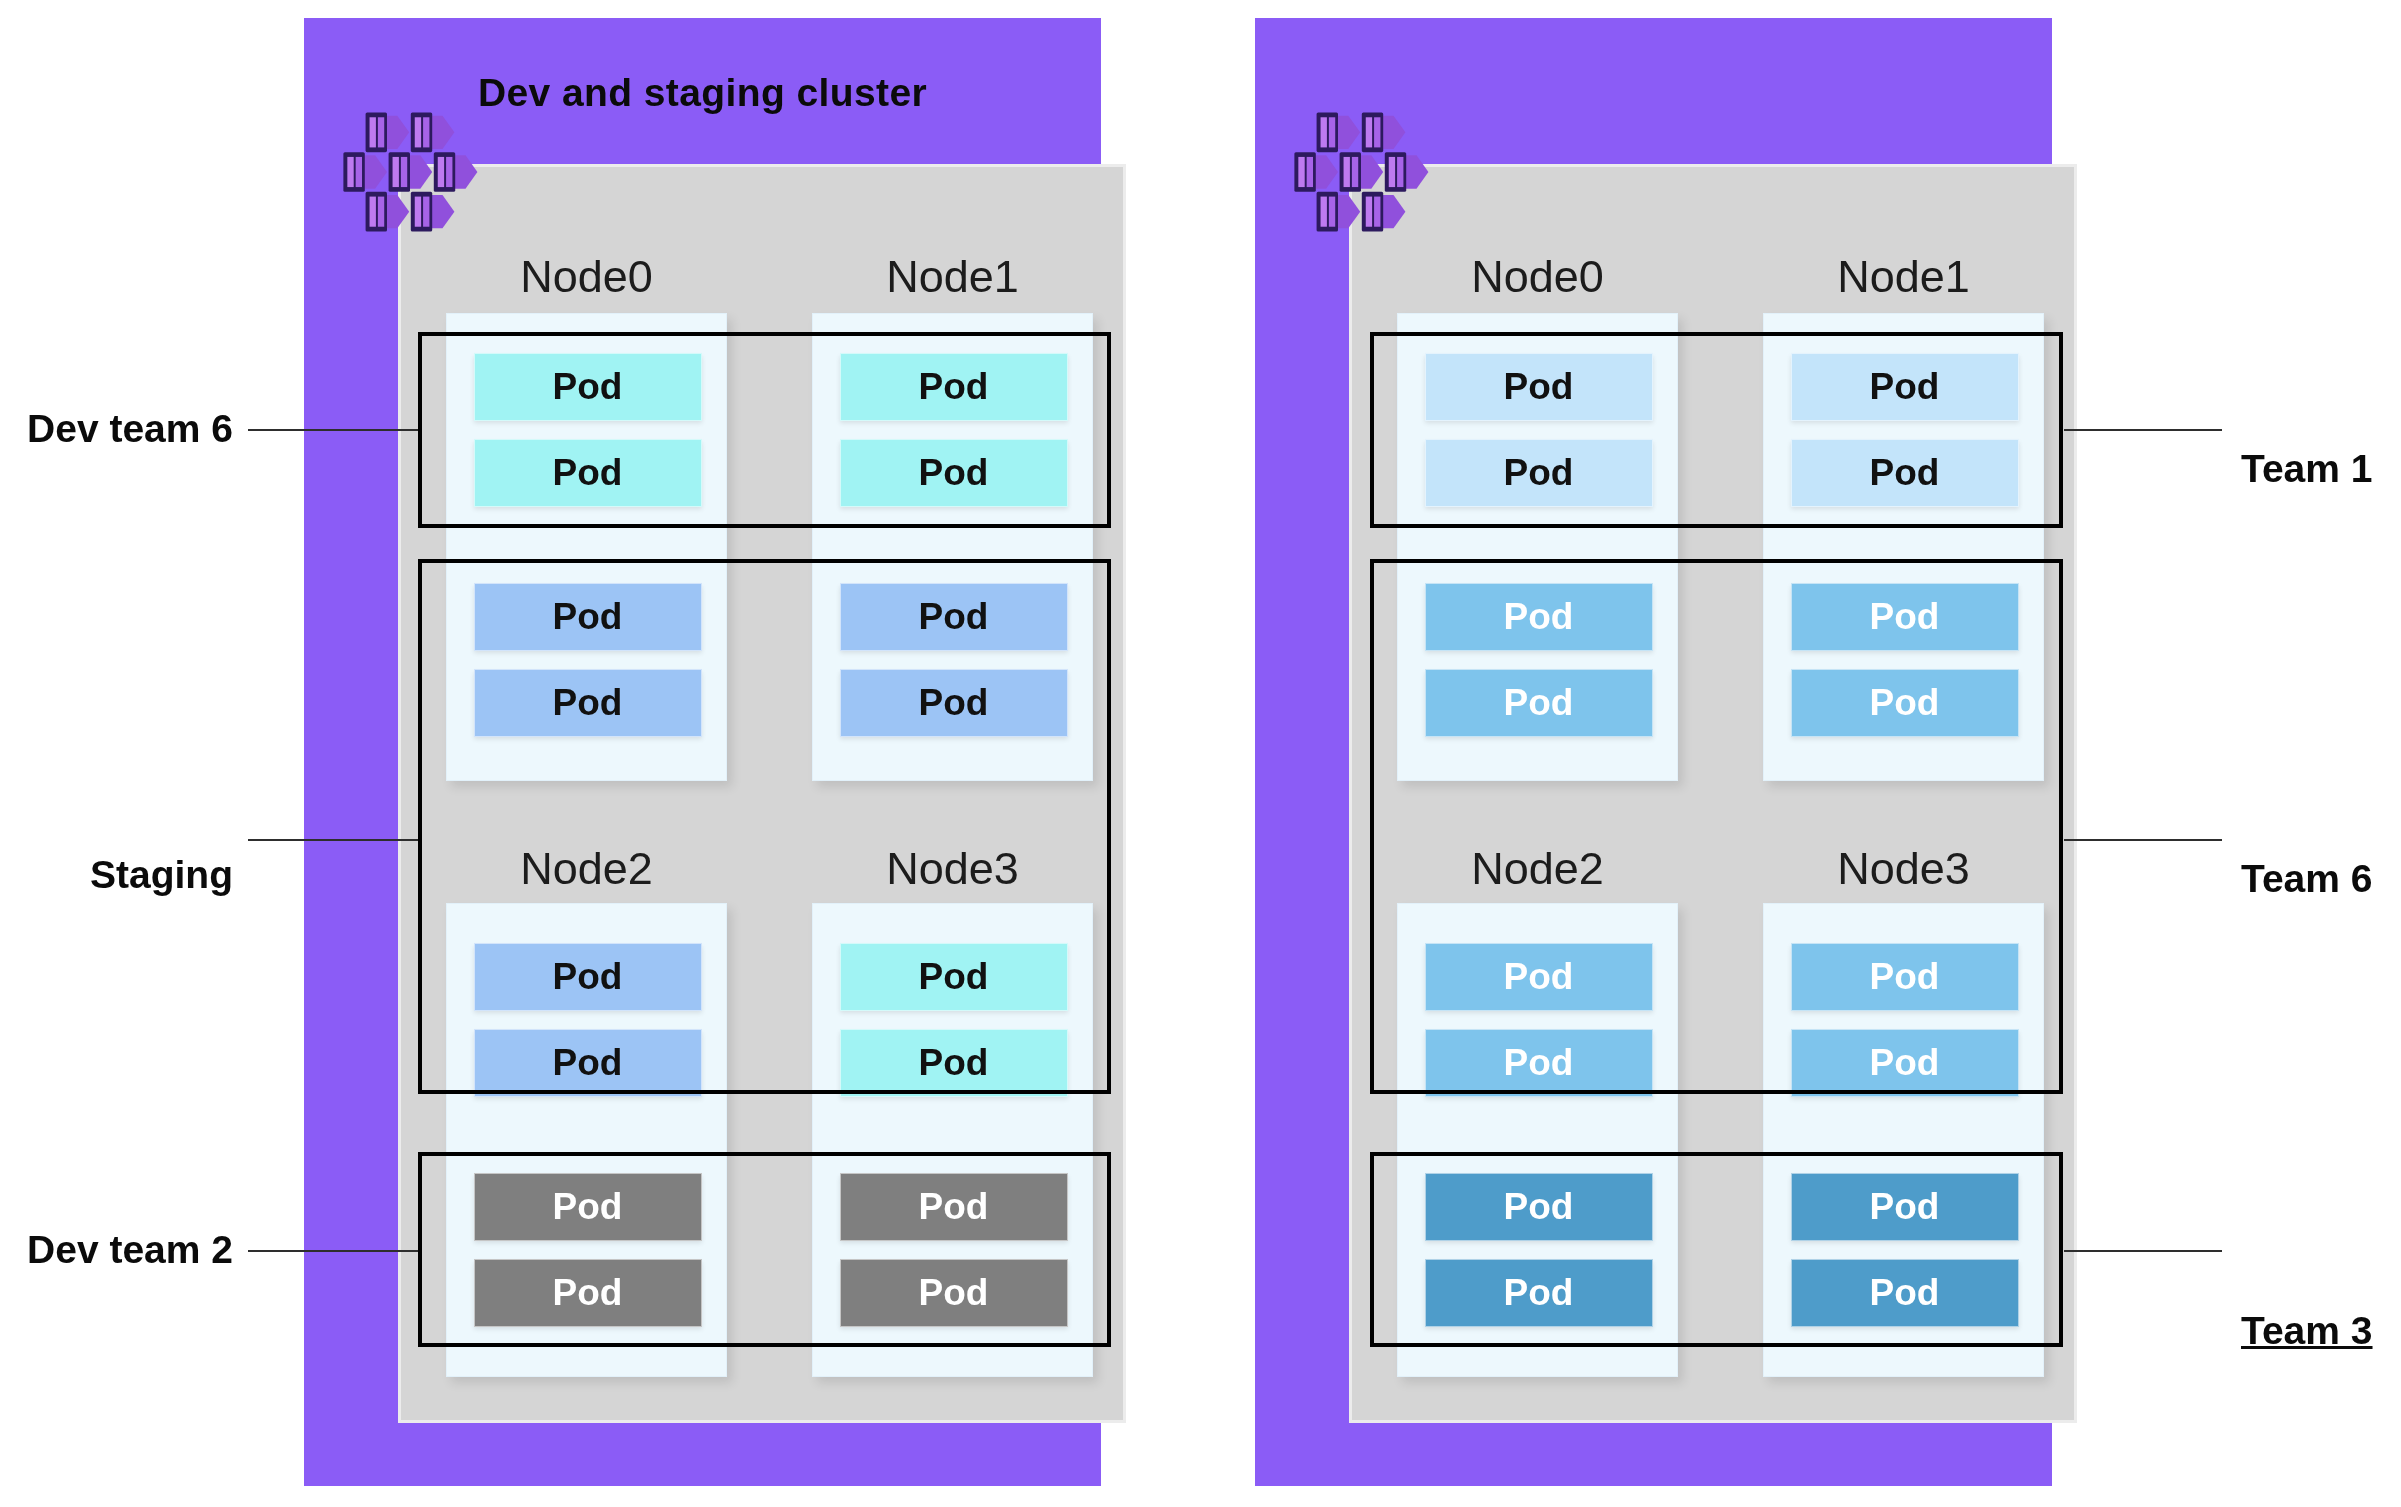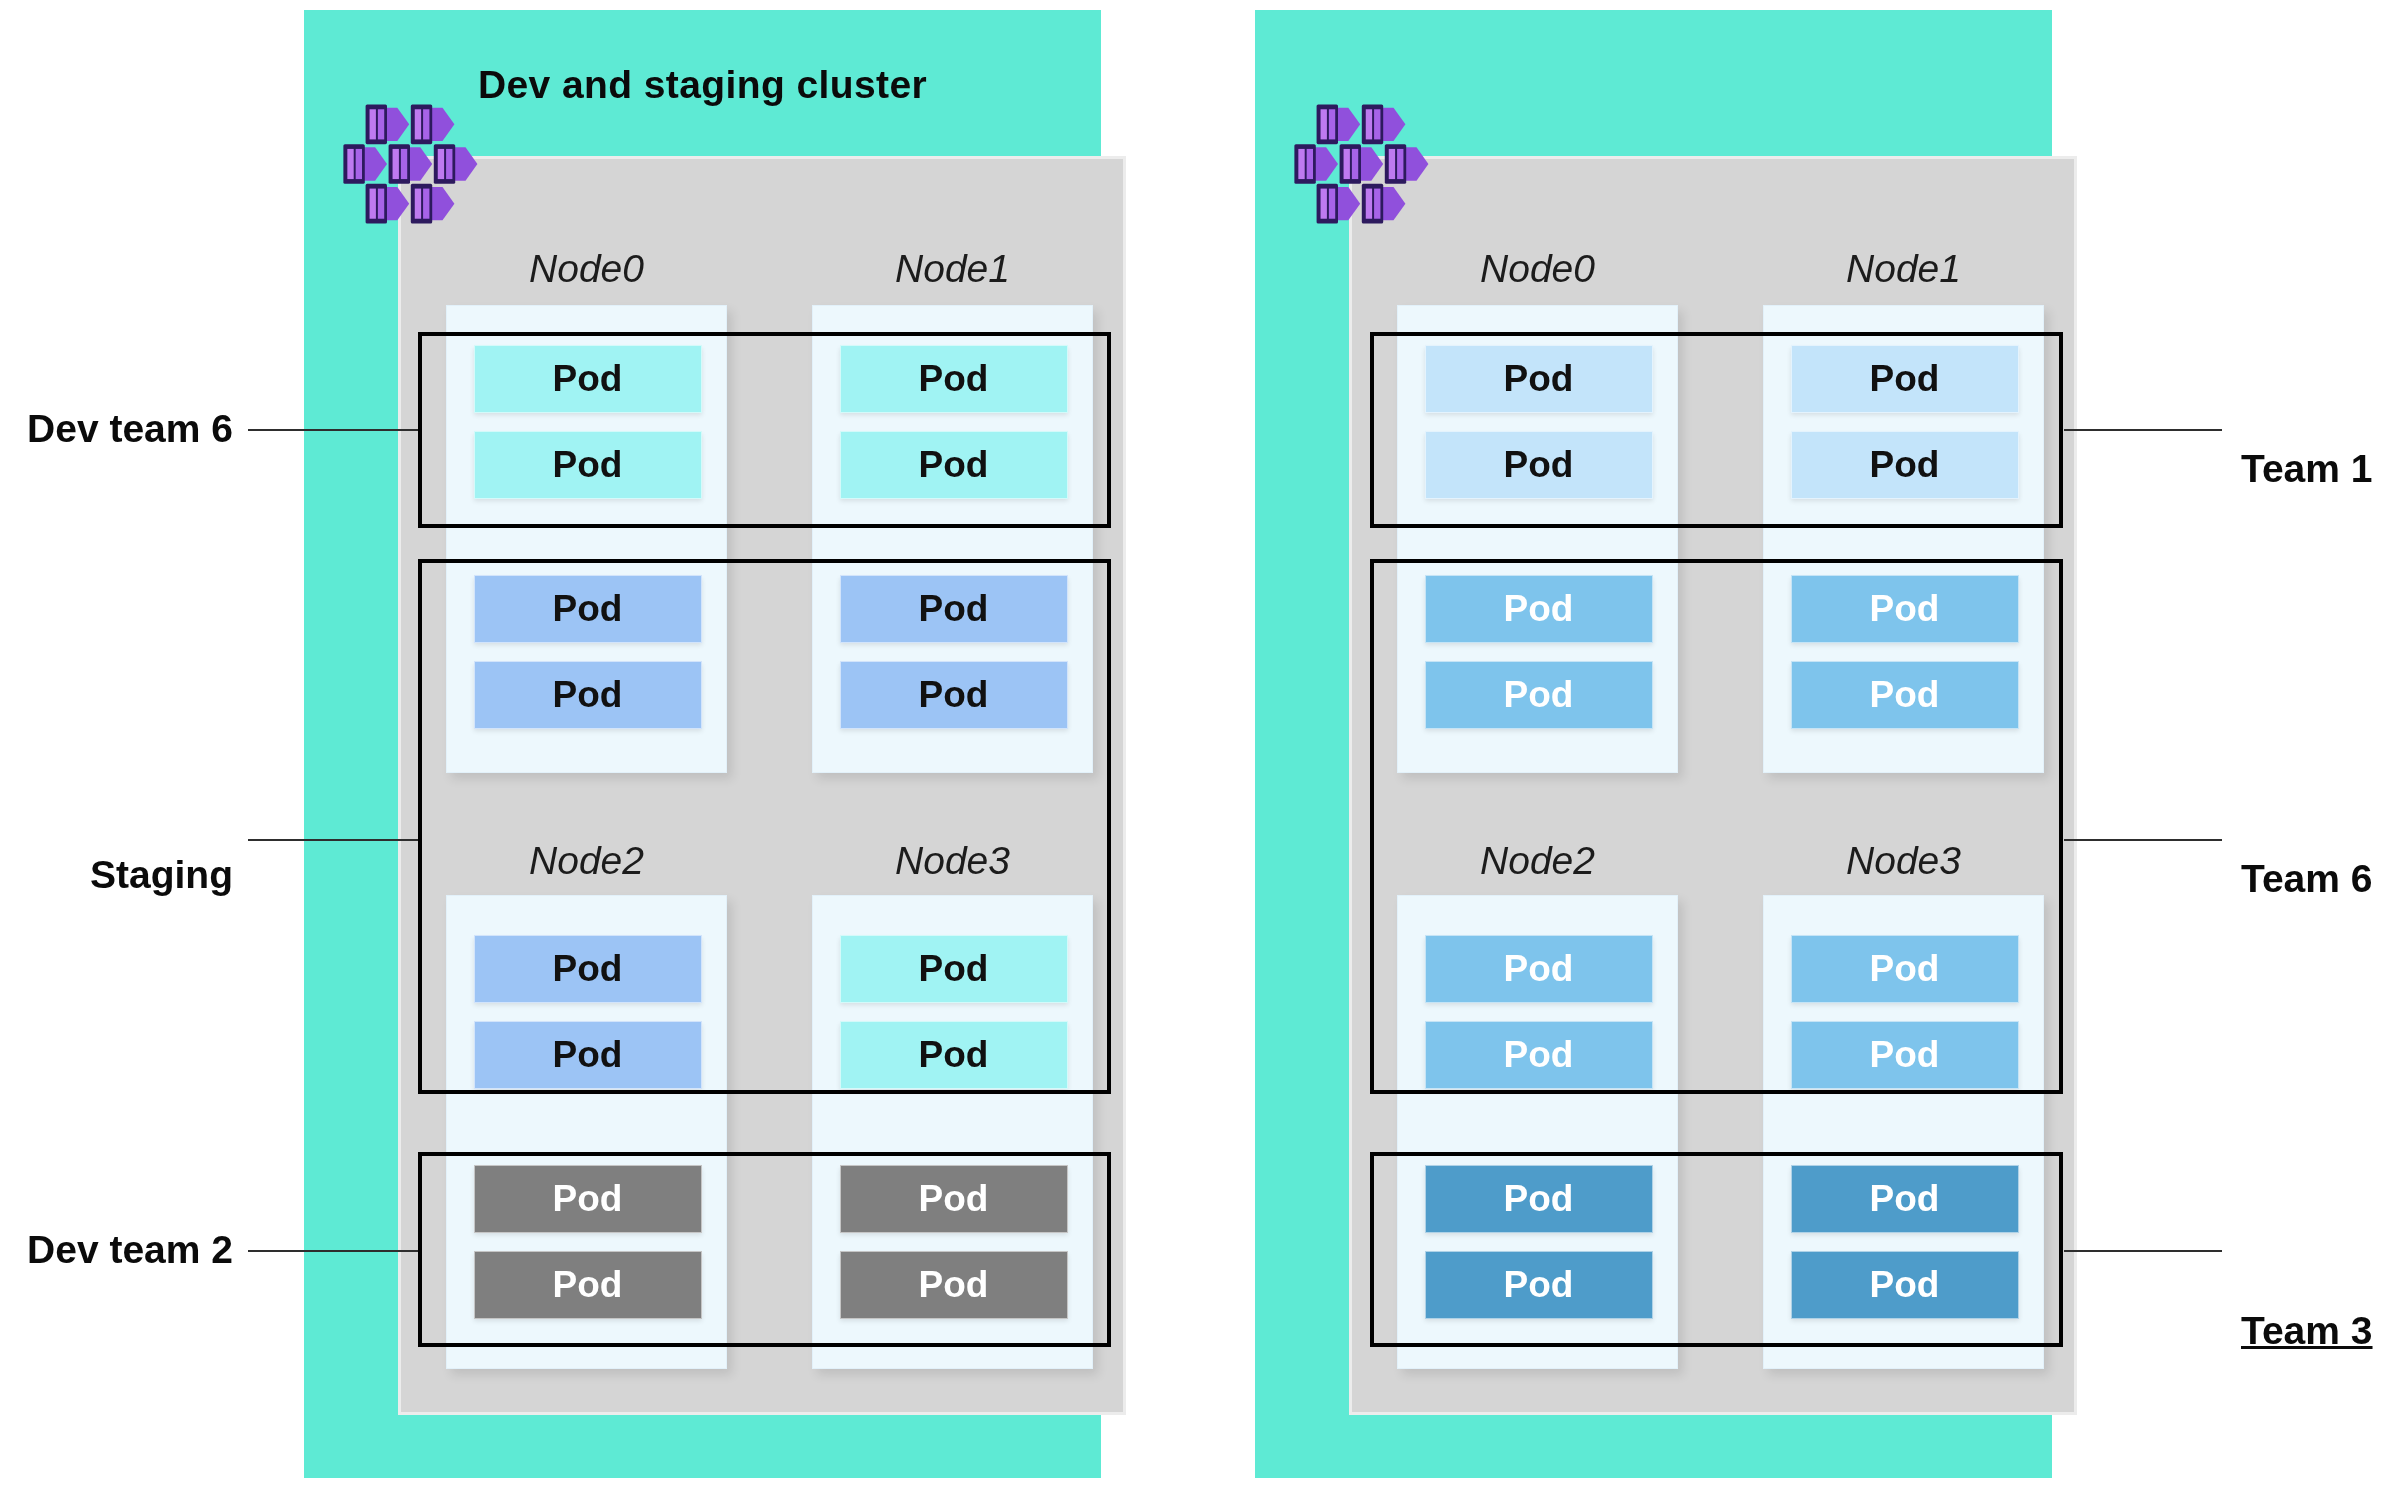--- a/index.html
+++ b/index.html
@@ -1,32 +1,32 @@
 <!DOCTYPE html>
 <html style="font-size:13px"><head>
 <meta charset="utf-8">
 <style>
   html,body{margin:0;padding:0;background:#ffffff;}
   .stage{
     position:relative;width:2401px;height:1508px;background:#ffffff;
     font-family:"Liberation Sans","DejaVu Sans",sans-serif;overflow:hidden;
   }
-  .cluster-panel{position:absolute;top:10px;width:797px;height:1468px;background:#5eead4;}
+  .cluster-panel{position:absolute;top:18px;width:797px;height:1468px;background:#8b5cf6;}
   .cluster-title{
     position:absolute;top:53px;left:0;width:100%;text-align:center;
     font-size:39px;font-weight:700;color:#0b0b0b;letter-spacing:0.4px;
   }
   .gray-container{
     position:absolute;left:94px;top:146px;width:728px;height:1259px;
     background:#D5D5D5;border:3.2px solid #ECECEC;box-sizing:border-box;
   }
   .cluster-icon{position:absolute;left:37px;top:93px;width:138px;height:122px;z-index:5;}
   .node-label{
-    position:absolute;width:281px;text-align:center;font-size:39px;font-weight:400;
-    color:#1c1c1c;line-height:45px;font-style:italic;
+    position:absolute;width:281px;text-align:center;font-size:45px;font-weight:400;
+    color:#1c1c1c;line-height:45px;
   }
   .node-box{
     position:absolute;width:281px;background:#EDF8FD;border:1.6px solid #E2F1FA;
     box-sizing:border-box;box-shadow:4.8px 6.4px 9.7px rgba(0,0,0,0.10);
   }
   .pod{
     position:absolute;left:26.5px;width:228px;height:68px;box-sizing:border-box;
     border:1.6px solid rgba(255,255,255,0.55);display:flex;align-items:center;justify-content:center;
     font-size:37px;font-weight:700;box-shadow:0 3.2px 4.8px rgba(0,0,0,0.10);
   }

